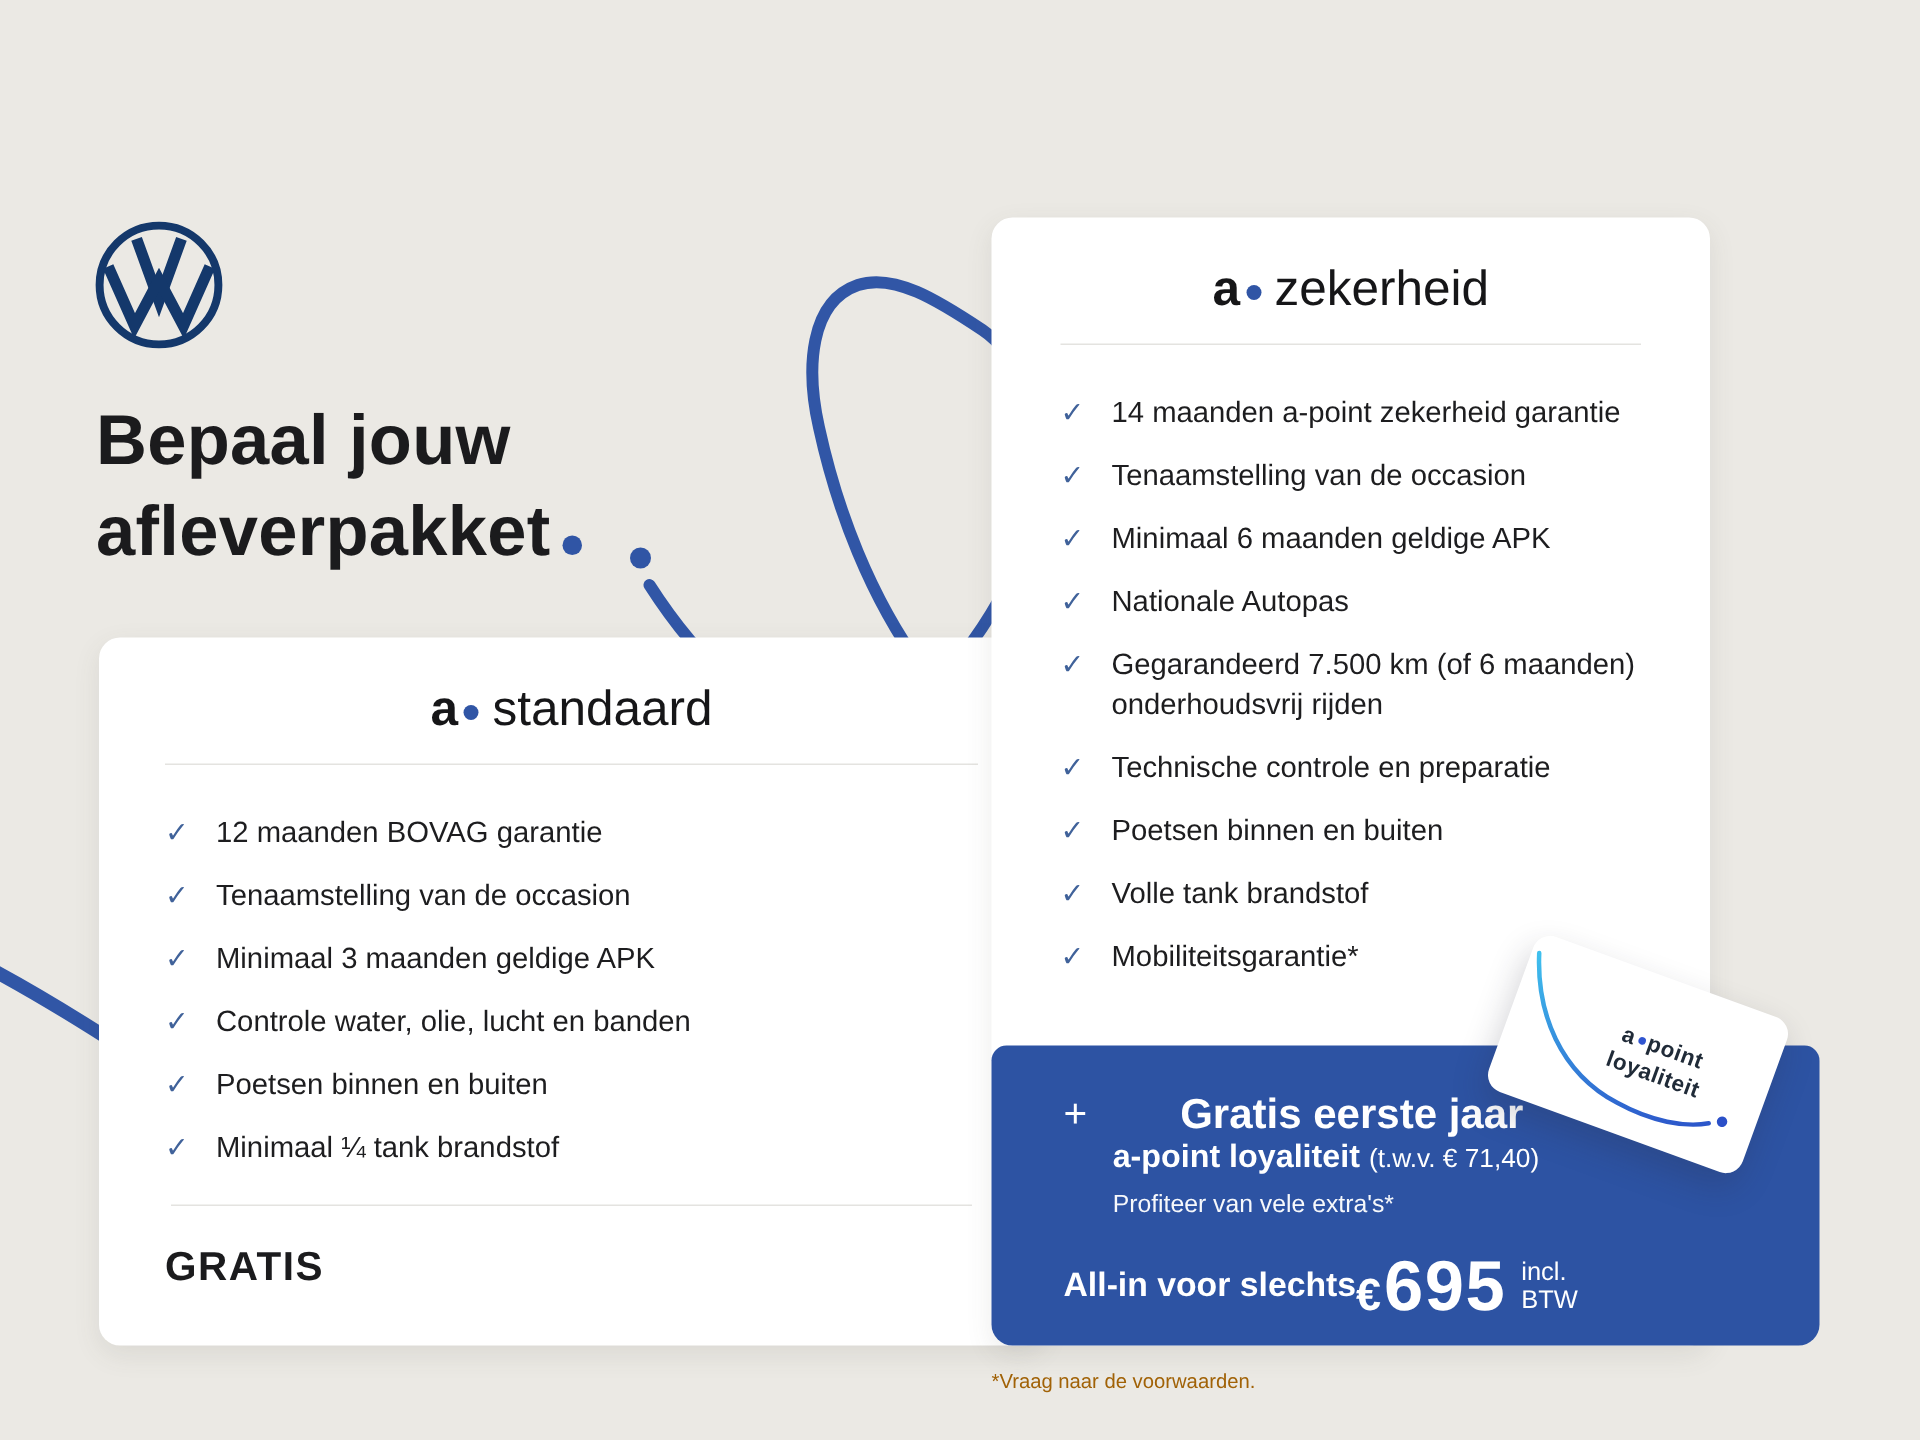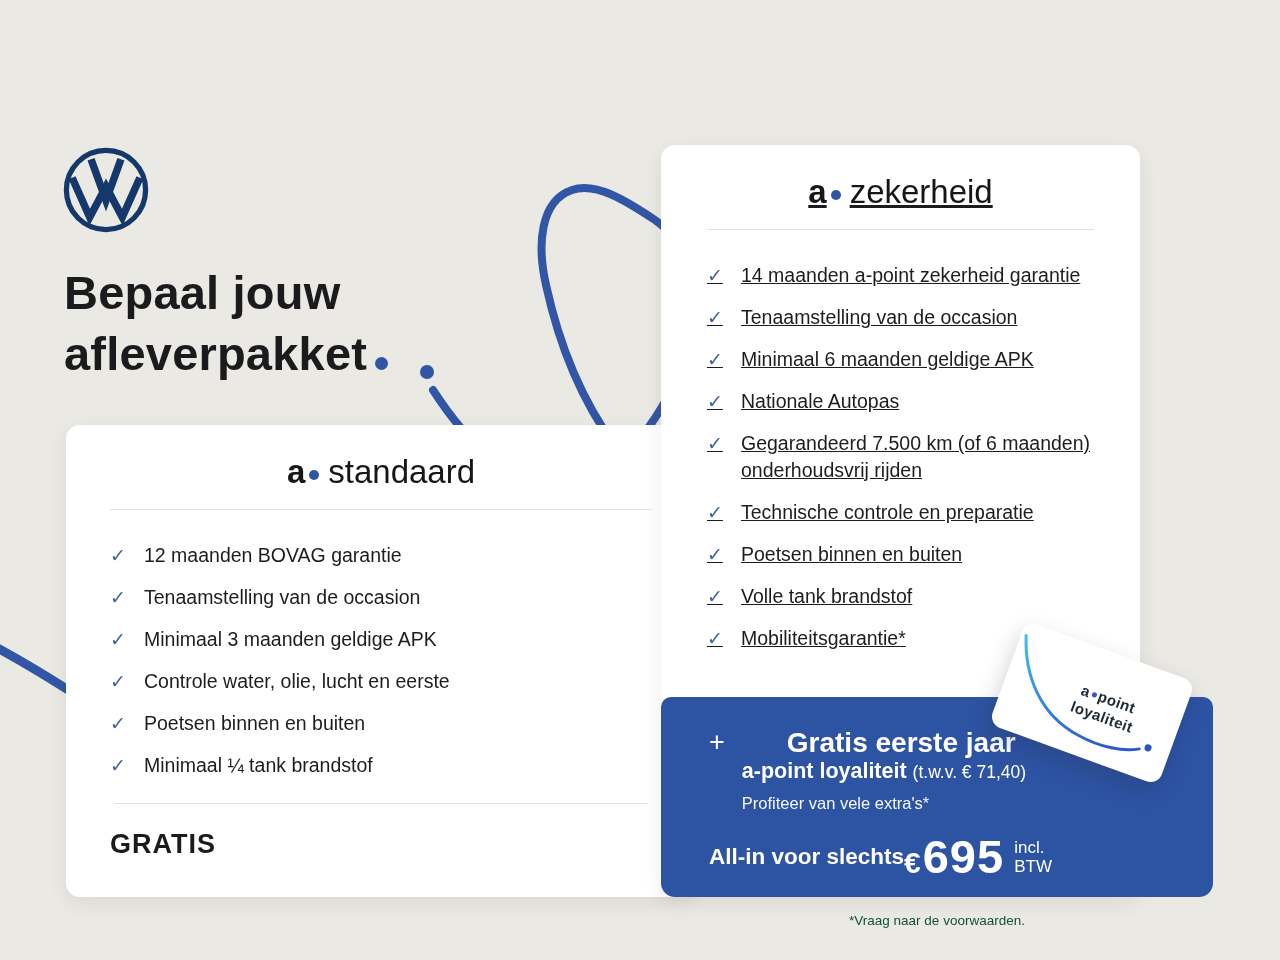--- a/index.html
+++ b/index.html
@@ -30,21 +30,21 @@
     background:#3055A5; margin-left:8px;
   }
 
   
   .card {
     position:absolute; background:#FFFFFF; border-radius:14px;
     box-shadow:0 6px 18px rgba(80,78,70,0.10);
     z-index:3;
   }
   .card-standaard { left:66px; top:425px; width:630px; height:472px; padding:27px 44px 0; }
-  .card-zekerheid { left:661px; top:145px; width:479px; height:752px; padding:27px 46px 0;text-decoration:underline; }
+  .card-zekerheid { left:661px; top:145px; width:479px; height:752px; padding:27px 46px 0; }
 
   .card-header { text-align:center; font-size:33px; line-height:40px; color:#161618; }
   .hdr-a { font-weight:700; }
   .hdr-dot {
     display:inline-block; width:10px; height:10px; border-radius:50%;
     background:#3055A5; margin:0 9px 0 4px; transform:translateY(-3px);
   }
   .hdr-name { font-weight:400; }
 
   .divider { height:1px; background:#E4E3E0; margin-top:17px; }
@@ -93,21 +93,21 @@
     letter-spacing:0.4px; padding-left:28px;
   }
   .loyalty-dot {
     display:inline-block; width:5px; height:5px; border-radius:50%;
     background:#3055D0; margin:0 2px; transform:translateY(-2px);
   }
 
   
   .footer-note {
     position:absolute; left:661px; top:913px; width:552px; z-index:2;
-    text-align:center; font-size:13.5px; color:#14532d;
+    text-align:left; font-size:13.5px; color:#a16207;
   }
 </style>
 </head>
 <body>
 
 <div class="stage">
 
   <svg class="swoosh-svg" width="1280" height="960" viewBox="0 0 1280 960">
     <circle cx="427" cy="372" r="7" fill="#3055A5"></circle>
     <path d="M 433 390 C 465 440, 508 482, 552 486 C 600 490, 640 446, 666 400
@@ -143,21 +143,21 @@
         <div class="item">
         <span class="check">✓</span>
         <span class="itxt">Tenaamstelling van de occasion</span>
       </div>
         <div class="item">
         <span class="check">✓</span>
         <span class="itxt">Minimaal 3 maanden geldige APK</span>
       </div>
         <div class="item">
         <span class="check">✓</span>
-        <span class="itxt">Controle water, olie, lucht en eerste</span>
+        <span class="itxt">Controle water, olie, lucht en banden</span>
       </div>
         <div class="item">
         <span class="check">✓</span>
         <span class="itxt">Poetsen binnen en buiten</span>
       </div>
         <div class="item">
         <span class="check">✓</span>
         <span class="itxt">Minimaal ¼ tank brandstof</span>
       </div>
       </div>

